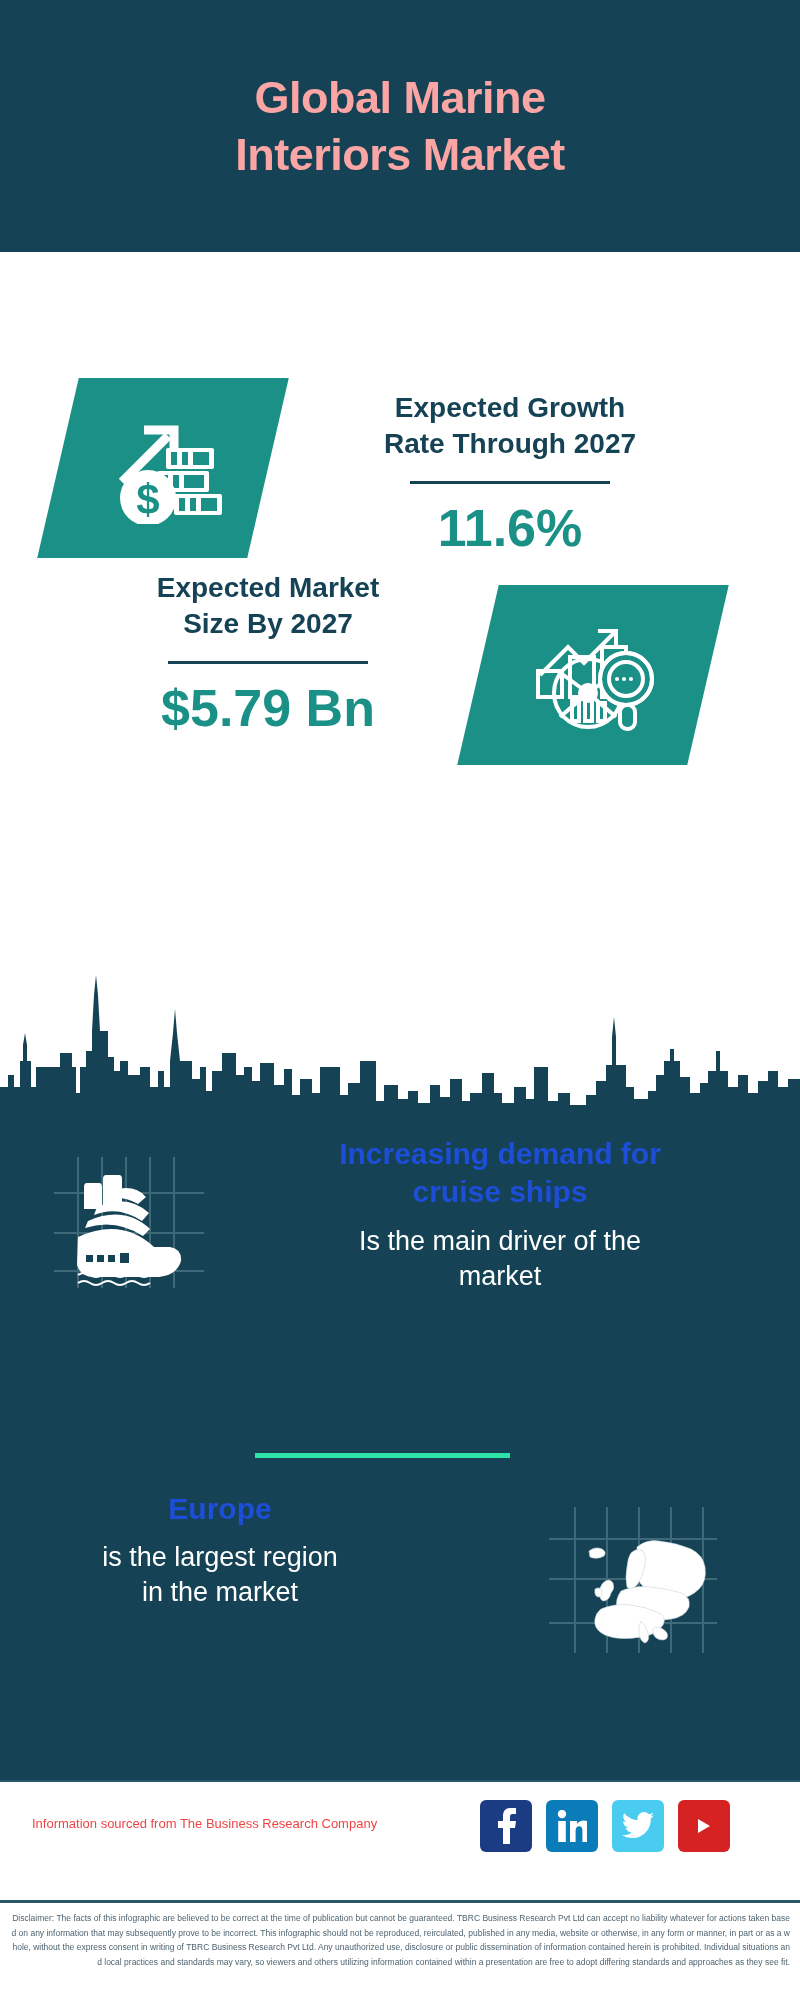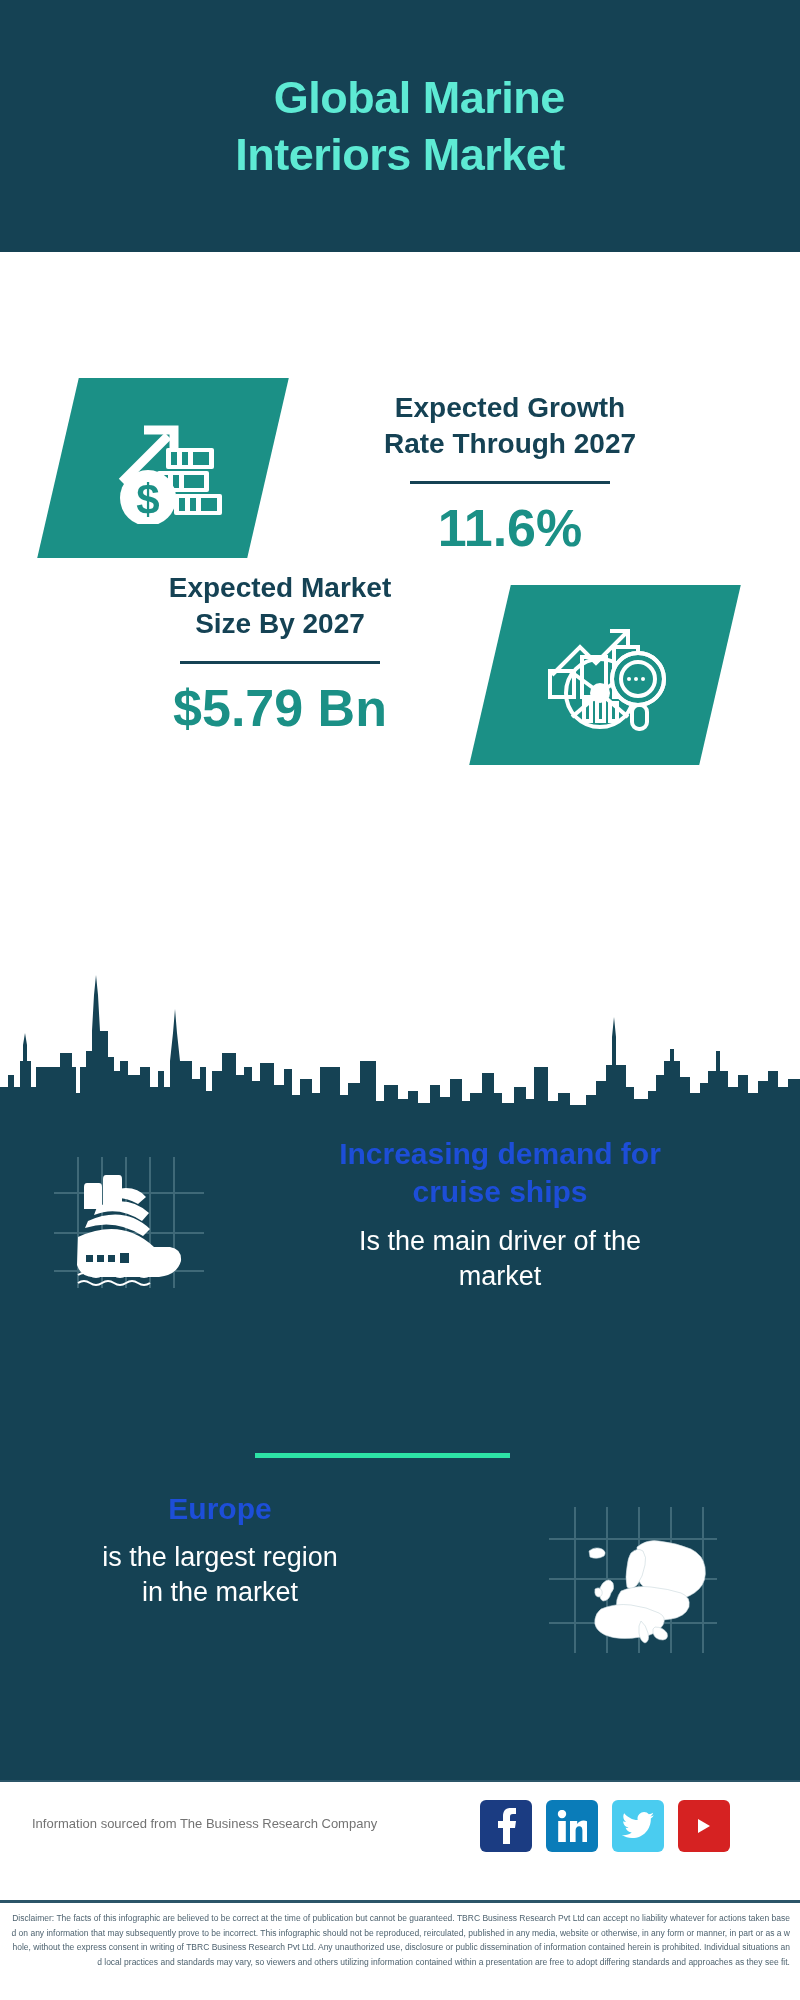--- a/index.html
+++ b/index.html
@@ -11,25 +11,25 @@
   }
   .page { position:relative; width:800px; height:2000px; background:#fff; }
 
   
   .header {
     position:absolute; left:0; top:0; width:800px; height:252px;
     background:#154254;
     display:flex; align-items:center; justify-content:center;
   }
   .header-title {
-    color:#5eead4;
+    color:#fca5a5;
     font-size:45px;
     font-weight:bold;
     line-height:1.27;
-    text-align:right;
+    text-align:center;
     letter-spacing:-0.5px;
     max-width:560px;
   }
 
   
   .stat-row-1 {
     position:absolute; left:0; top:252px; width:800px; height:310px;
   }
   .para-badge {
     position:absolute;
@@ -55,21 +55,21 @@
     margin:19px auto 0 auto;
   }
   .stat-value-teal {
     color:#1B9086;
     font-size:52px; font-weight:bold; line-height:1.1;
     margin-top:16px;
   }
 
   
   .stat-row-2 {
-    position:absolute; left:12px; top:560px; width:636px; height:300px;
+    position:absolute; left:0; top:560px; width:636px; height:300px;
   }
   .stat2-text {
     position:absolute; left:58px; top:10px; width:420px; text-align:center;
   }
   .badge-2 {
     left:478px; top:25px; width:230px; height:180px;
     transform:skewX(-13deg);
   }
   .badge-2 .icon-wrap { transform:skewX(13deg); }
 
@@ -118,21 +118,21 @@
   }
 
   
   .footer {
     position:absolute; left:0; top:1780px; width:800px; height:120px;
     background:#ffffff;
     border-top:2px solid #2b5568;
   }
   .source-text {
     position:absolute; left:32px; top:30px; width:430px;
-    color:#737373; font-size:13px; line-height:1.9;
+    color:#ef4444; font-size:13px; line-height:1.9;
   }
   .source-line { display:block; }
   .social-row {
     position:absolute; left:480px; top:18px;
     display:flex; gap:14px; align-items:center;
   }
   .social {
     width:52px; height:52px; border-radius:6px;
     display:flex; align-items:center; justify-content:center;
   }

